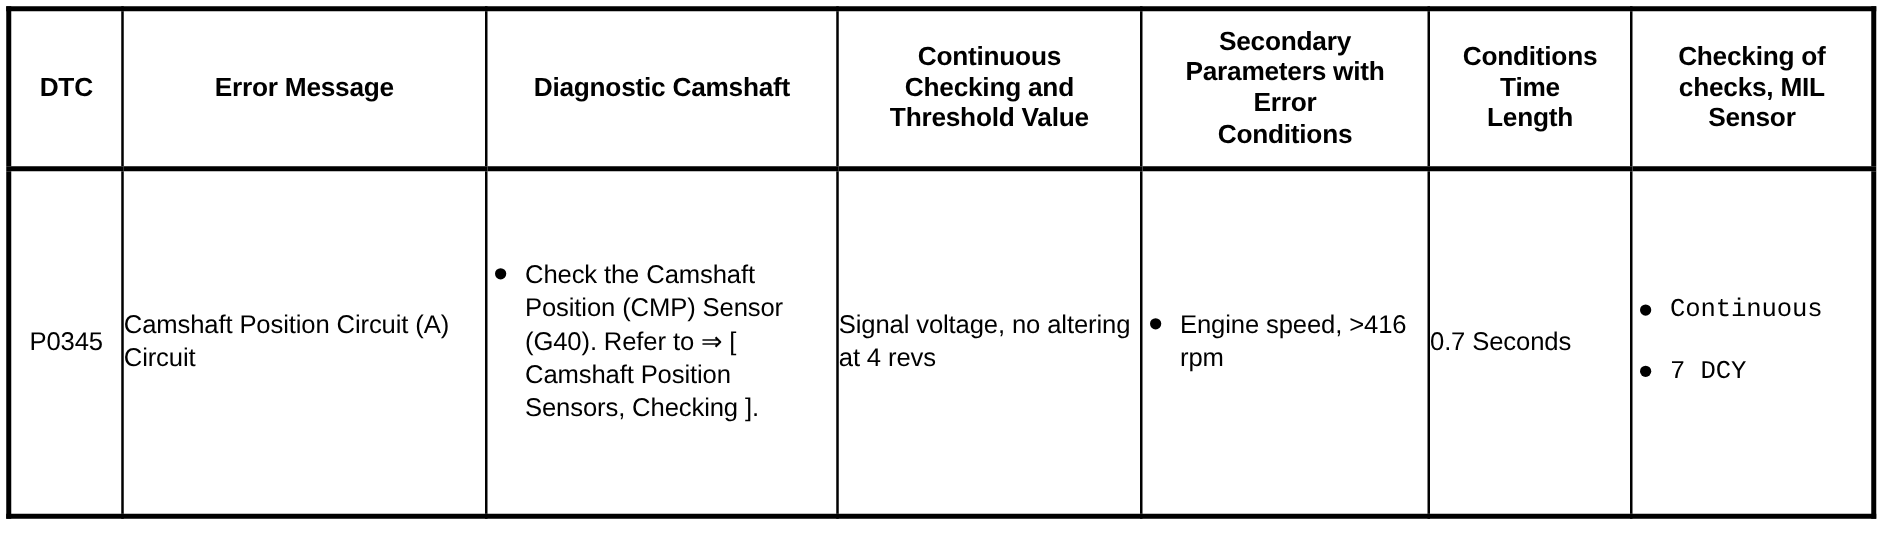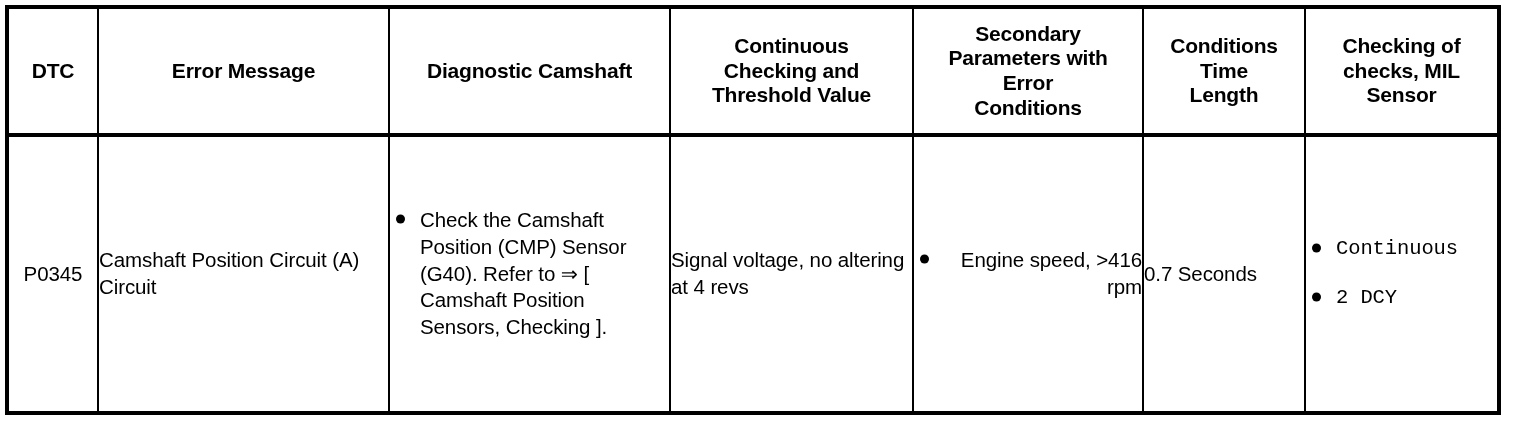--- a/index.html
+++ b/index.html
@@ -108,21 +108,21 @@
     background: #000000;
     border-radius: 50%;
     transform: translateY(-50%);
   }
 
   
   .proc-list > li { padding-left: 32px; }
   .proc-list .bullet-dot { left: 8px; }
 
   .sec-list { margin-top: 0; }
-  .sec-list > li { padding-left: 32px; text-align: right; }
+  .sec-list > li { padding-left: 32px; }
 
   .freq-list > li { padding-left: 30px; font-family: Liberation Mono, monospace; }
   .freq-list > li + li { margin-top: 28px; }
 </style>
 </head>
 <body>
 
 <div class="sheet">
 
   <table class="dtc-table">
@@ -231,21 +231,21 @@
         </td>
 
         <td class="cell-pad cell-left">
           <ul class="bullets freq-list">
             <li>
               <span class="bullet-dot"></span>
               <span>Continuous</span>
             </li>
             <li>
               <span class="bullet-dot"></span>
-              <span>2 DCY</span>
+              <span>7 DCY</span>
             </li>
           </ul>
         </td>
 
       </tr>
     </tbody>
   </table>
 
 </div>
 

